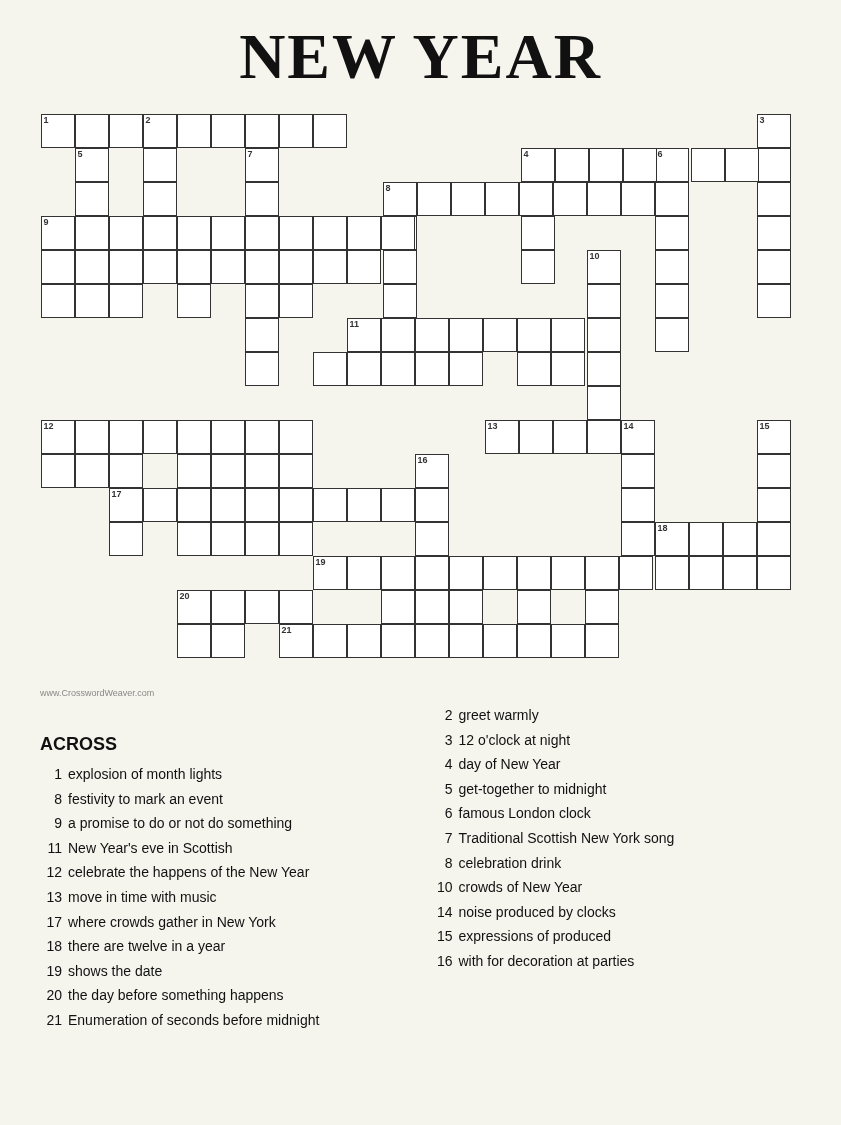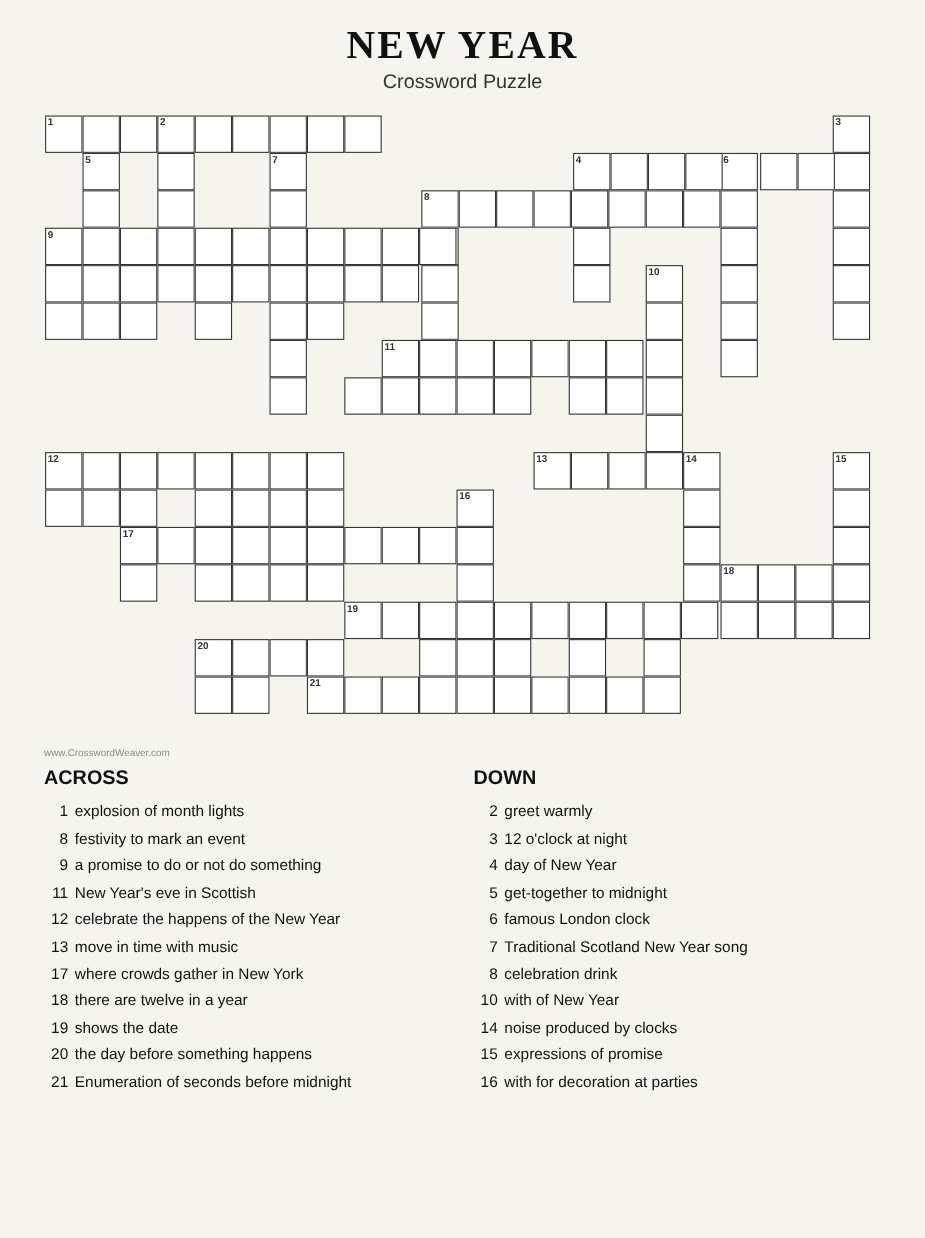--- a/index.html
+++ b/index.html
@@ -8,21 +8,21 @@
       font-family: Arial, sans-serif;
       width: 841px;
       min-height: 1125px;
       padding: 20px 30px 30px 30px;
     }
     .title-section {
       text-align: center;
       margin-bottom: 10px;
     }
     .main-title {
-      font-size: 36px;
+      font-size: 64px;
       font-weight: 900;
       font-family: 'Times New Roman', serif;
       letter-spacing: 2px;
       color: #111;
     }
     .subtitle {
       font-size: 18px;
       color: #333;
       margin-top: 2px;
     }
@@ -61,20 +61,21 @@
       padding: 0 10px;
     }
     .clues-col {
       flex: 1;
     }
     .clues-header {
       font-size: 18px;
       font-weight: 900;
       margin-bottom: 10px;
       color: #111;
+      margin-top: 28px;
     }
     .clue-item {
       display: flex;
       gap: 6px;
       margin-bottom: 5px;
       font-size: 14px;
       color: #111;
       line-height: 1.4;
     }
     .clue-num {
@@ -84,21 +85,20 @@
     }
     .clue-text {
       flex: 1;
     }
   </style>
 </head>
 <body>
 
 <div class="title-section">
   <div class="main-title">NEW YEAR</div>
-  <div class="subtitle">Crossword Puzzle</div>
 </div>
 
 <div class="puzzle-area">
 
   <div class="cell" style="left:10px;top:10px">
       <span class="cell-num">1</span>
     </div>
   <div class="cell" style="left:44px;top:10px"></div>
   <div class="cell" style="left:78px;top:10px"></div>
   <div class="cell" style="left:112px;top:10px">
@@ -399,21 +399,20 @@
           <span class="clue-num">20</span>
           <span class="clue-text">the day before something happens</span>
         </div>
         <div class="clue-item">
           <span class="clue-num">21</span>
           <span class="clue-text">Enumeration of seconds before midnight</span>
         </div>
       </div>
   </div>
   <div class="clues-col">
-    <div class="clues-header">DOWN</div>
     <div id="down-list">
         <div class="clue-item">
           <span class="clue-num">2</span>
           <span class="clue-text">greet warmly</span>
         </div>
         <div class="clue-item">
           <span class="clue-num">3</span>
           <span class="clue-text">12 o'clock at night</span>
         </div>
         <div class="clue-item">
@@ -423,37 +422,37 @@
         <div class="clue-item">
           <span class="clue-num">5</span>
           <span class="clue-text">get-together to midnight</span>
         </div>
         <div class="clue-item">
           <span class="clue-num">6</span>
           <span class="clue-text">famous London clock</span>
         </div>
         <div class="clue-item">
           <span class="clue-num">7</span>
-          <span class="clue-text">Traditional Scotland New Year song</span>
+          <span class="clue-text">Traditional Scottish New York song</span>
         </div>
         <div class="clue-item">
           <span class="clue-num">8</span>
           <span class="clue-text">celebration drink</span>
         </div>
         <div class="clue-item">
           <span class="clue-num">10</span>
-          <span class="clue-text">with of New Year</span>
+          <span class="clue-text">crowds of New Year</span>
         </div>
         <div class="clue-item">
           <span class="clue-num">14</span>
           <span class="clue-text">noise produced by clocks</span>
         </div>
         <div class="clue-item">
           <span class="clue-num">15</span>
-          <span class="clue-text">expressions of promise</span>
+          <span class="clue-text">expressions of produced</span>
         </div>
         <div class="clue-item">
           <span class="clue-num">16</span>
           <span class="clue-text">with for decoration at parties</span>
         </div>
       </div>
   </div>
 </div>
 
 </body></html>

